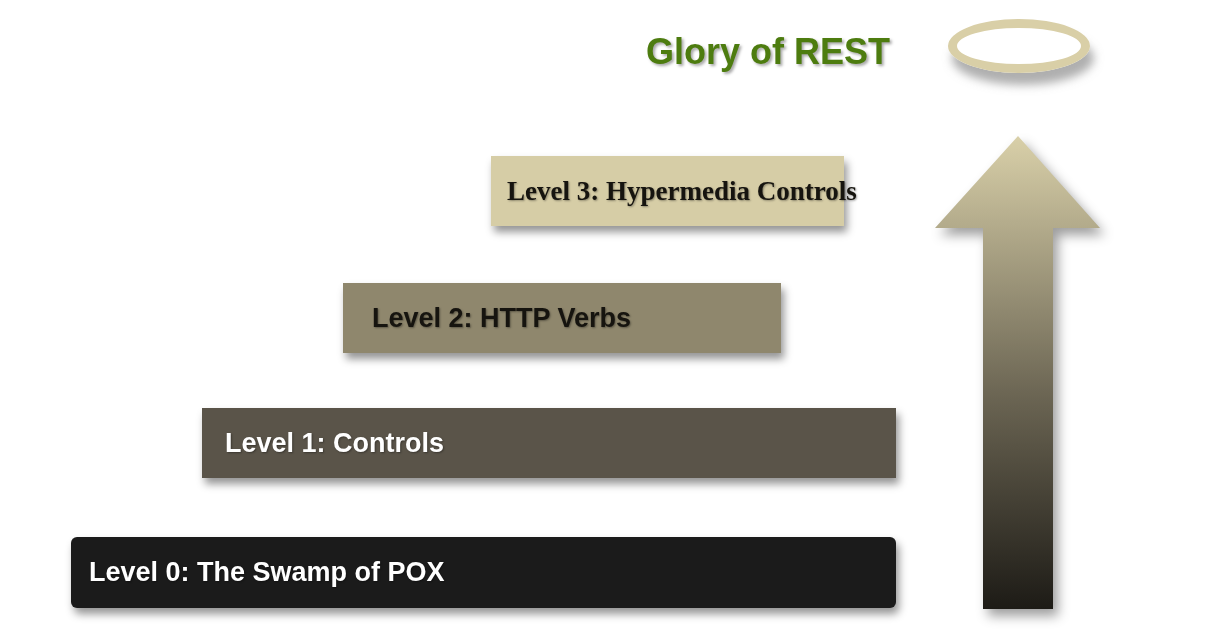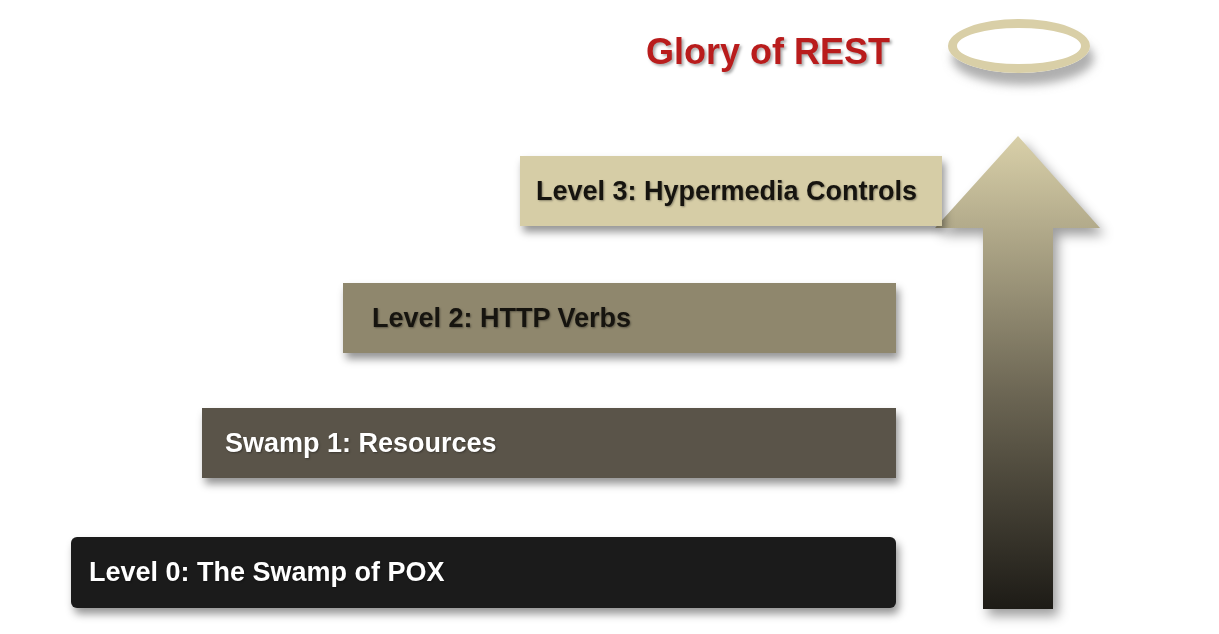--- a/index.html
+++ b/index.html
@@ -11,21 +11,21 @@
     overflow: hidden;
     font-family: "Liberation Sans", sans-serif;
   }
 
   .title {
     position: absolute;
     left: 646px;
     top: 31px;
     font-size: 36px;
     font-weight: bold;
-    color: #b91c1c;
+    color: #4d7c0f;
     text-shadow: 2px 2px 3px rgba(0,0,0,0.35);
     white-space: nowrap;
   }
 
   .halo {
     position: absolute;
     left: 948px;
     top: 19px;
     width: 142px;
     height: 54px;
@@ -50,22 +50,22 @@
     display: flex;
     align-items: center;
     font-weight: bold;
     font-size: 27px;
     box-shadow: 3px 6px 8px rgba(0,0,0,0.42);
     text-shadow: 1px 1px 2px rgba(0,0,0,0.35);
     white-space: nowrap;
   }
   .bar-l0 { left: 71px;  top: 537px; width: 825px; height: 71px; }
   .bar-l1 { left: 202px; top: 408px; width: 694px; height: 70px; }
-  .bar-l2 { left: 343px; top: 283px; width: 553px; height: 70px; }
-  .bar-l3 { left: 520px; top: 156px; width: 422px; height: 70px; }
+  .bar-l2 { left: 343px; top: 283px; width: 438px; height: 70px; }
+  .bar-l3 { left: 491px; top: 156px; width: 353px; height: 70px; font-family: Liberation Serif, serif; }
   .bar-l0 .bar-label { padding-left: 18px; }
   .bar-l1 .bar-label { padding-left: 23px; }
   .bar-l2 .bar-label { padding-left: 29px; }
   .bar-l3 .bar-label { padding-left: 16px; }
 </style>
 </head>
 <body>
 
 <div class="canvas">
 
@@ -88,20 +88,20 @@
 
   <div class="bar bar-l3" style="background-color: rgb(214, 205, 166); color: rgb(22, 20, 15);">
     <span class="bar-label">Level 3: Hypermedia Controls</span>
   </div>
 
   <div class="bar bar-l2" style="background-color: rgb(143, 135, 109); color: rgb(22, 20, 15);">
     <span class="bar-label">Level 2: HTTP Verbs</span>
   </div>
 
   <div class="bar bar-l1" style="background-color: rgb(90, 84, 73); color: rgb(255, 255, 255);">
-    <span class="bar-label">Swamp 1: Resources</span>
+    <span class="bar-label">Level 1: Controls</span>
   </div>
 
   <div class="bar bar-l0" style="background-color: rgb(27, 27, 27); color: rgb(255, 255, 255); border-radius: 6px;">
     <span class="bar-label">Level 0: The Swamp of POX</span>
   </div>
 
 </div>
 
 </body></html>

